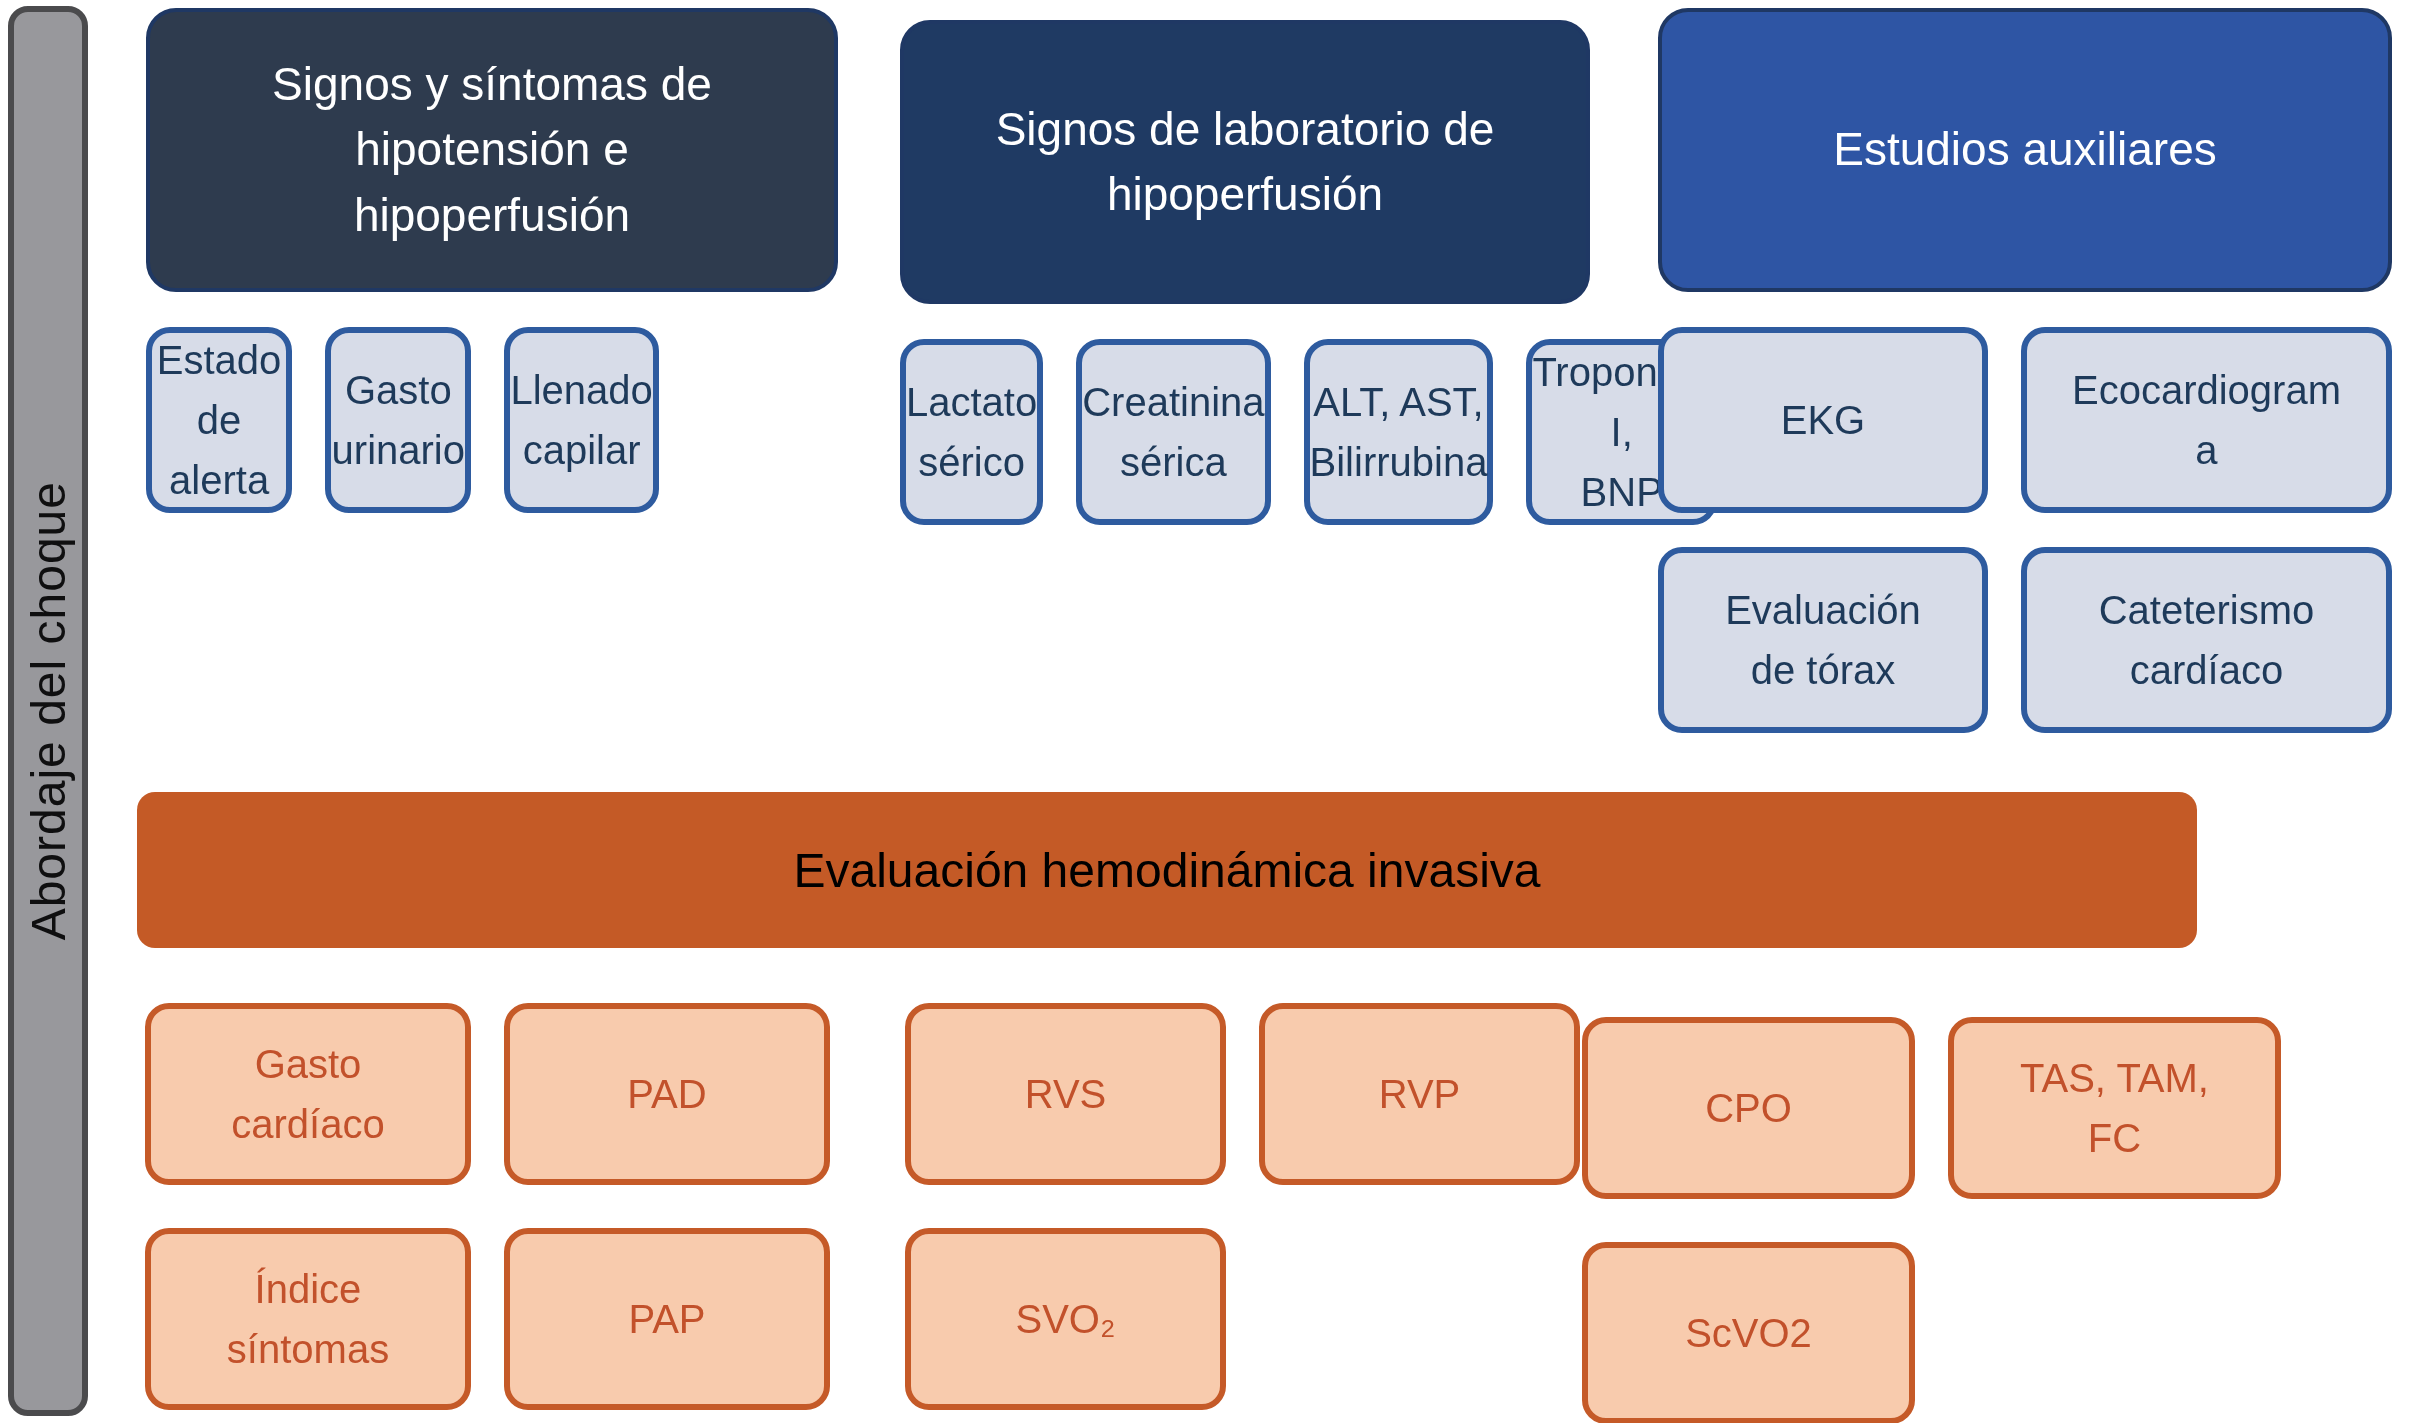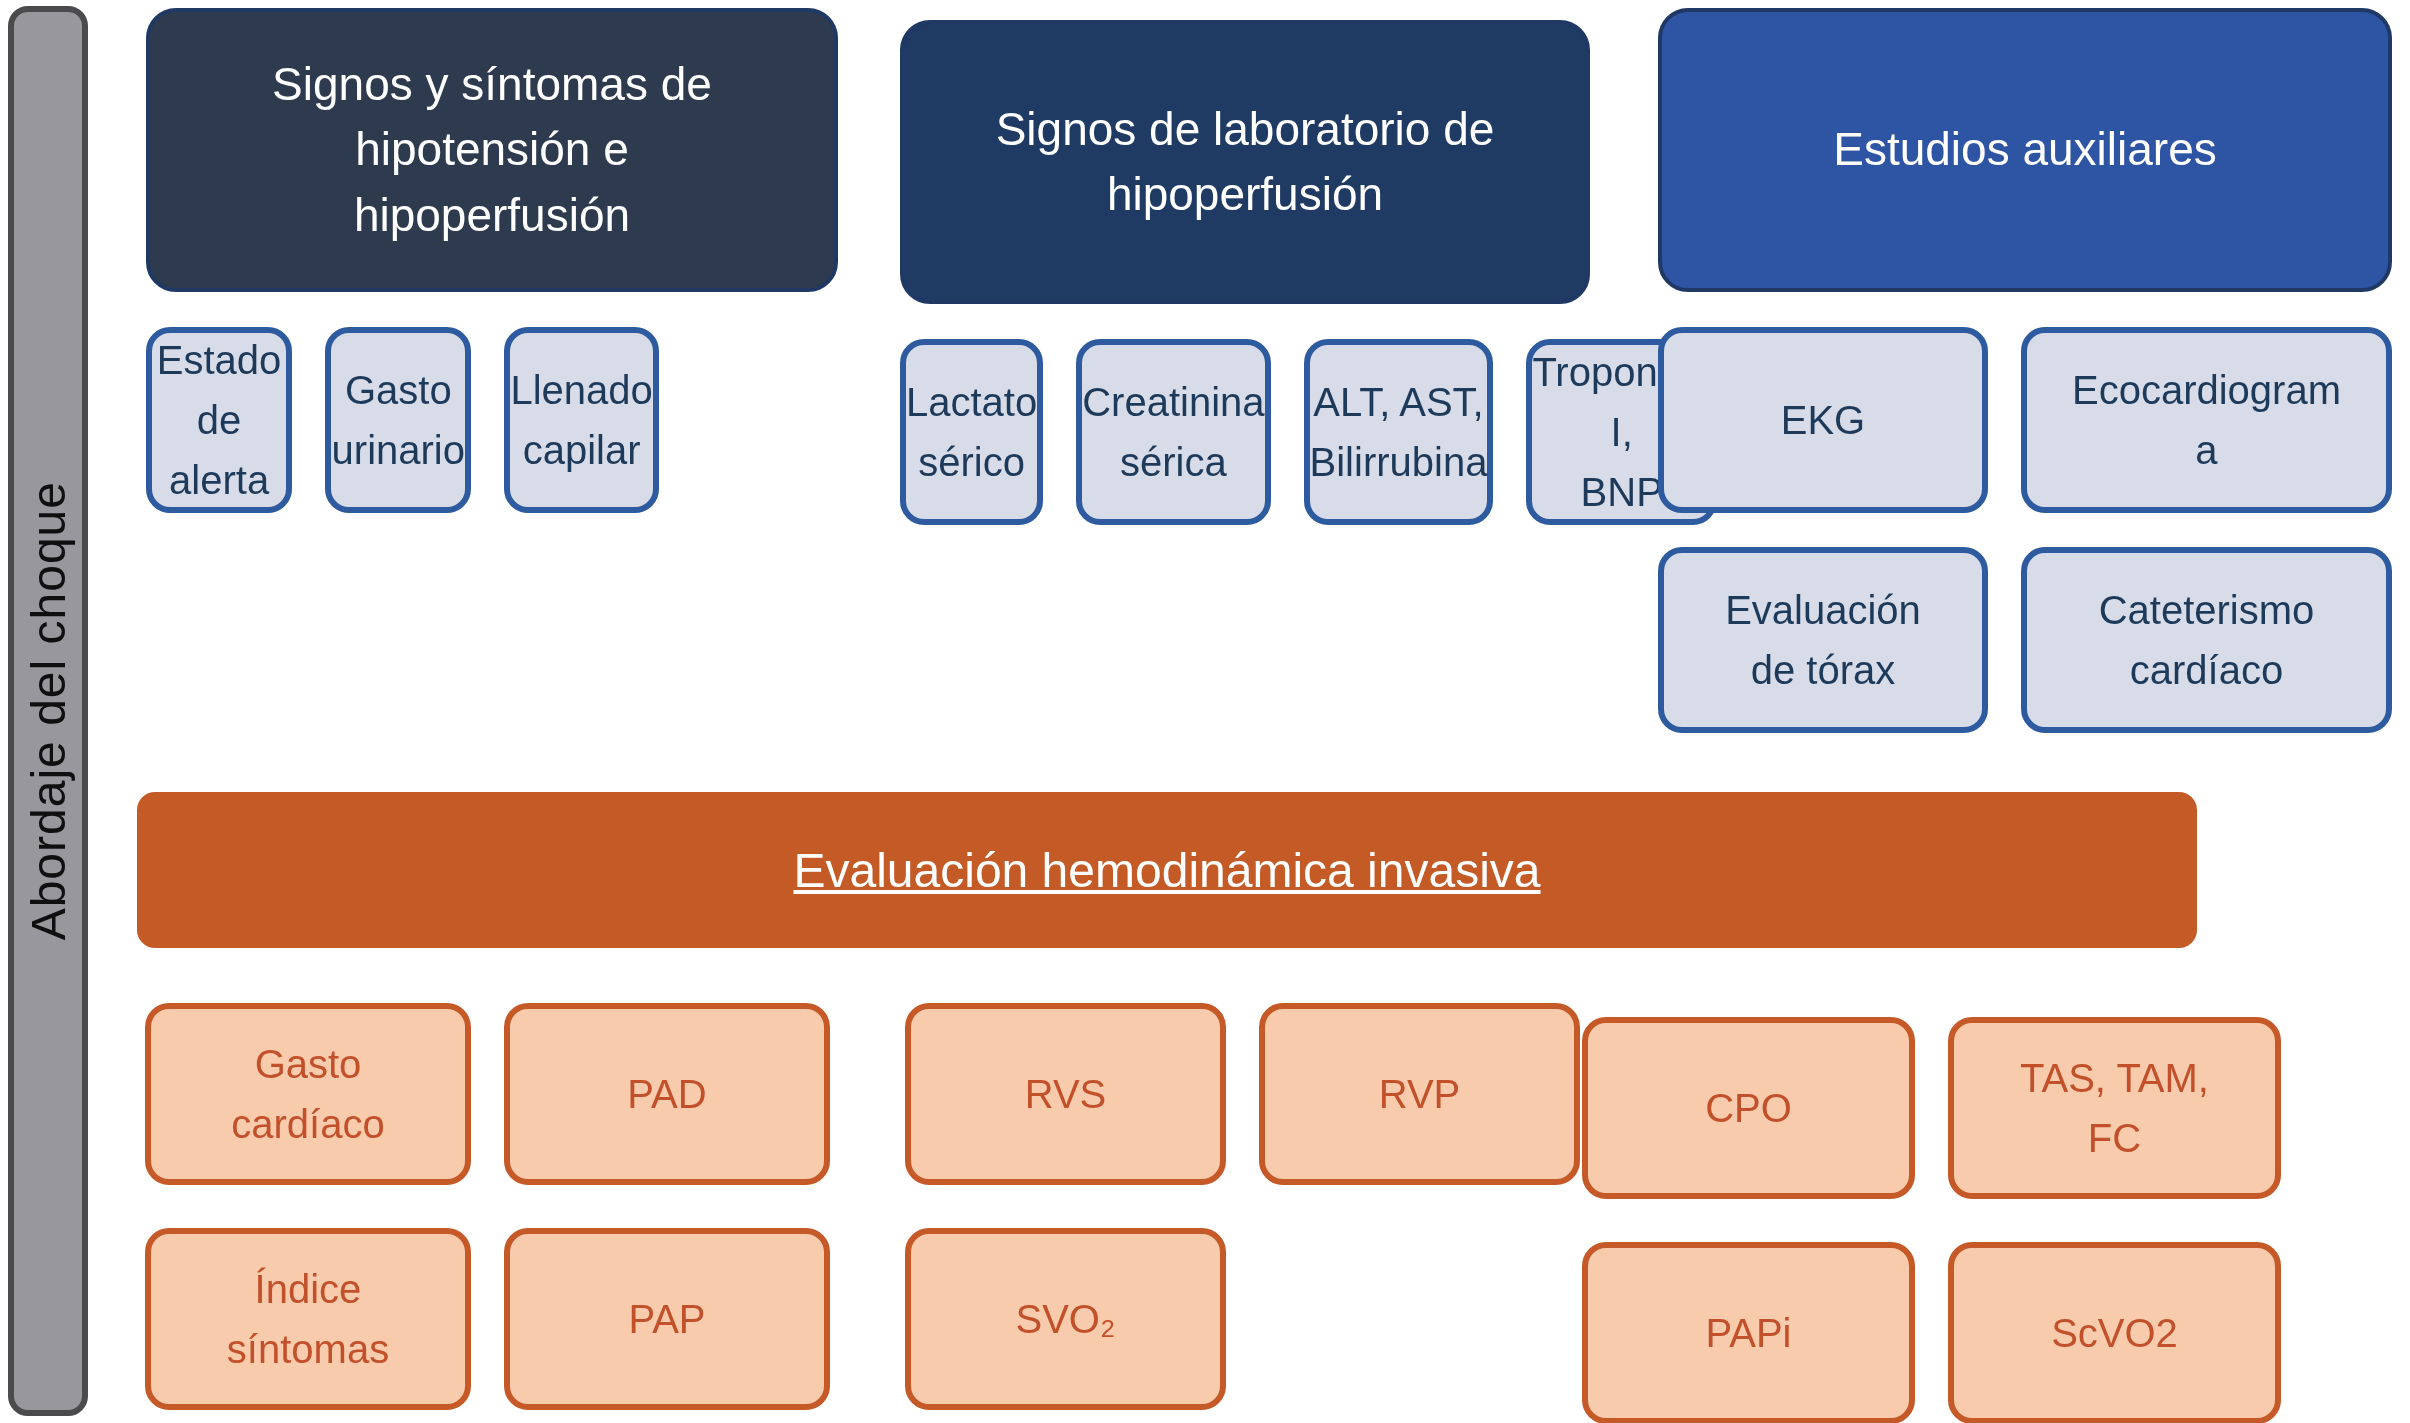--- a/index.html
+++ b/index.html
@@ -27,22 +27,22 @@
   .h2{background:#1f3a63;margin-top:12px;}
   .h3{background:#2e55a4;}
   .boxgrid{display:grid;grid-template-columns:1fr 1fr 1fr 1fr;column-gap:33px;row-gap:34px;}
   .col3 .boxgrid{grid-template-columns:330px 1fr;}
   .box{height:186px;border-radius:24px;display:flex;align-items:center;justify-content:center;
     text-align:center;white-space:pre-line;font-size:40px;line-height:1.5;}
   .light{background:#d7dce8;border:6px solid #2e5b9f;color:#1e3a5a;}
 
   
   .banner{position:absolute;left:137px;top:792px;width:2060px;height:156px;
-    background:#c45a26;border-radius:18px;color:#ffffff;
-    display:flex;align-items:center;justify-content:center;font-size:48px;text-decoration:underline;}
+    background:#c45a26;border-radius:18px;color:#000000;
+    display:flex;align-items:center;justify-content:center;font-size:48px;}
 
   
   .ogroup{position:absolute;top:1003px;display:grid;grid-template-columns:1fr 1fr;
     column-gap:33px;row-gap:43px;}
   .g1{left:145px;width:685px;}
   .g2{left:905px;width:675px;}
   .g3{left:1582px;width:699px;margin-top:14px;}
   .obox{height:182px;background:#f8cbad;border:6px solid #c55a28;border-radius:24px;
     color:#c2512b;display:flex;align-items:center;justify-content:center;
     text-align:center;white-space:pre-line;font-size:40px;line-height:1.5;}
@@ -112,17 +112,16 @@
   <section class="ogroup g2">
     <div class="obox">RVS</div>
     <div class="obox">RVP</div>
     <div class="obox">SVO₂</div>
   </section>
 
   <section class="ogroup g3">
     <div class="obox">CPO</div>
     <div class="obox">TAS, TAM,
 FC</div>
-    <div class="obox">PAPi</div>
     <div class="obox">ScVO2</div>
   </section>
 
 </div>
 
 </body></html>

